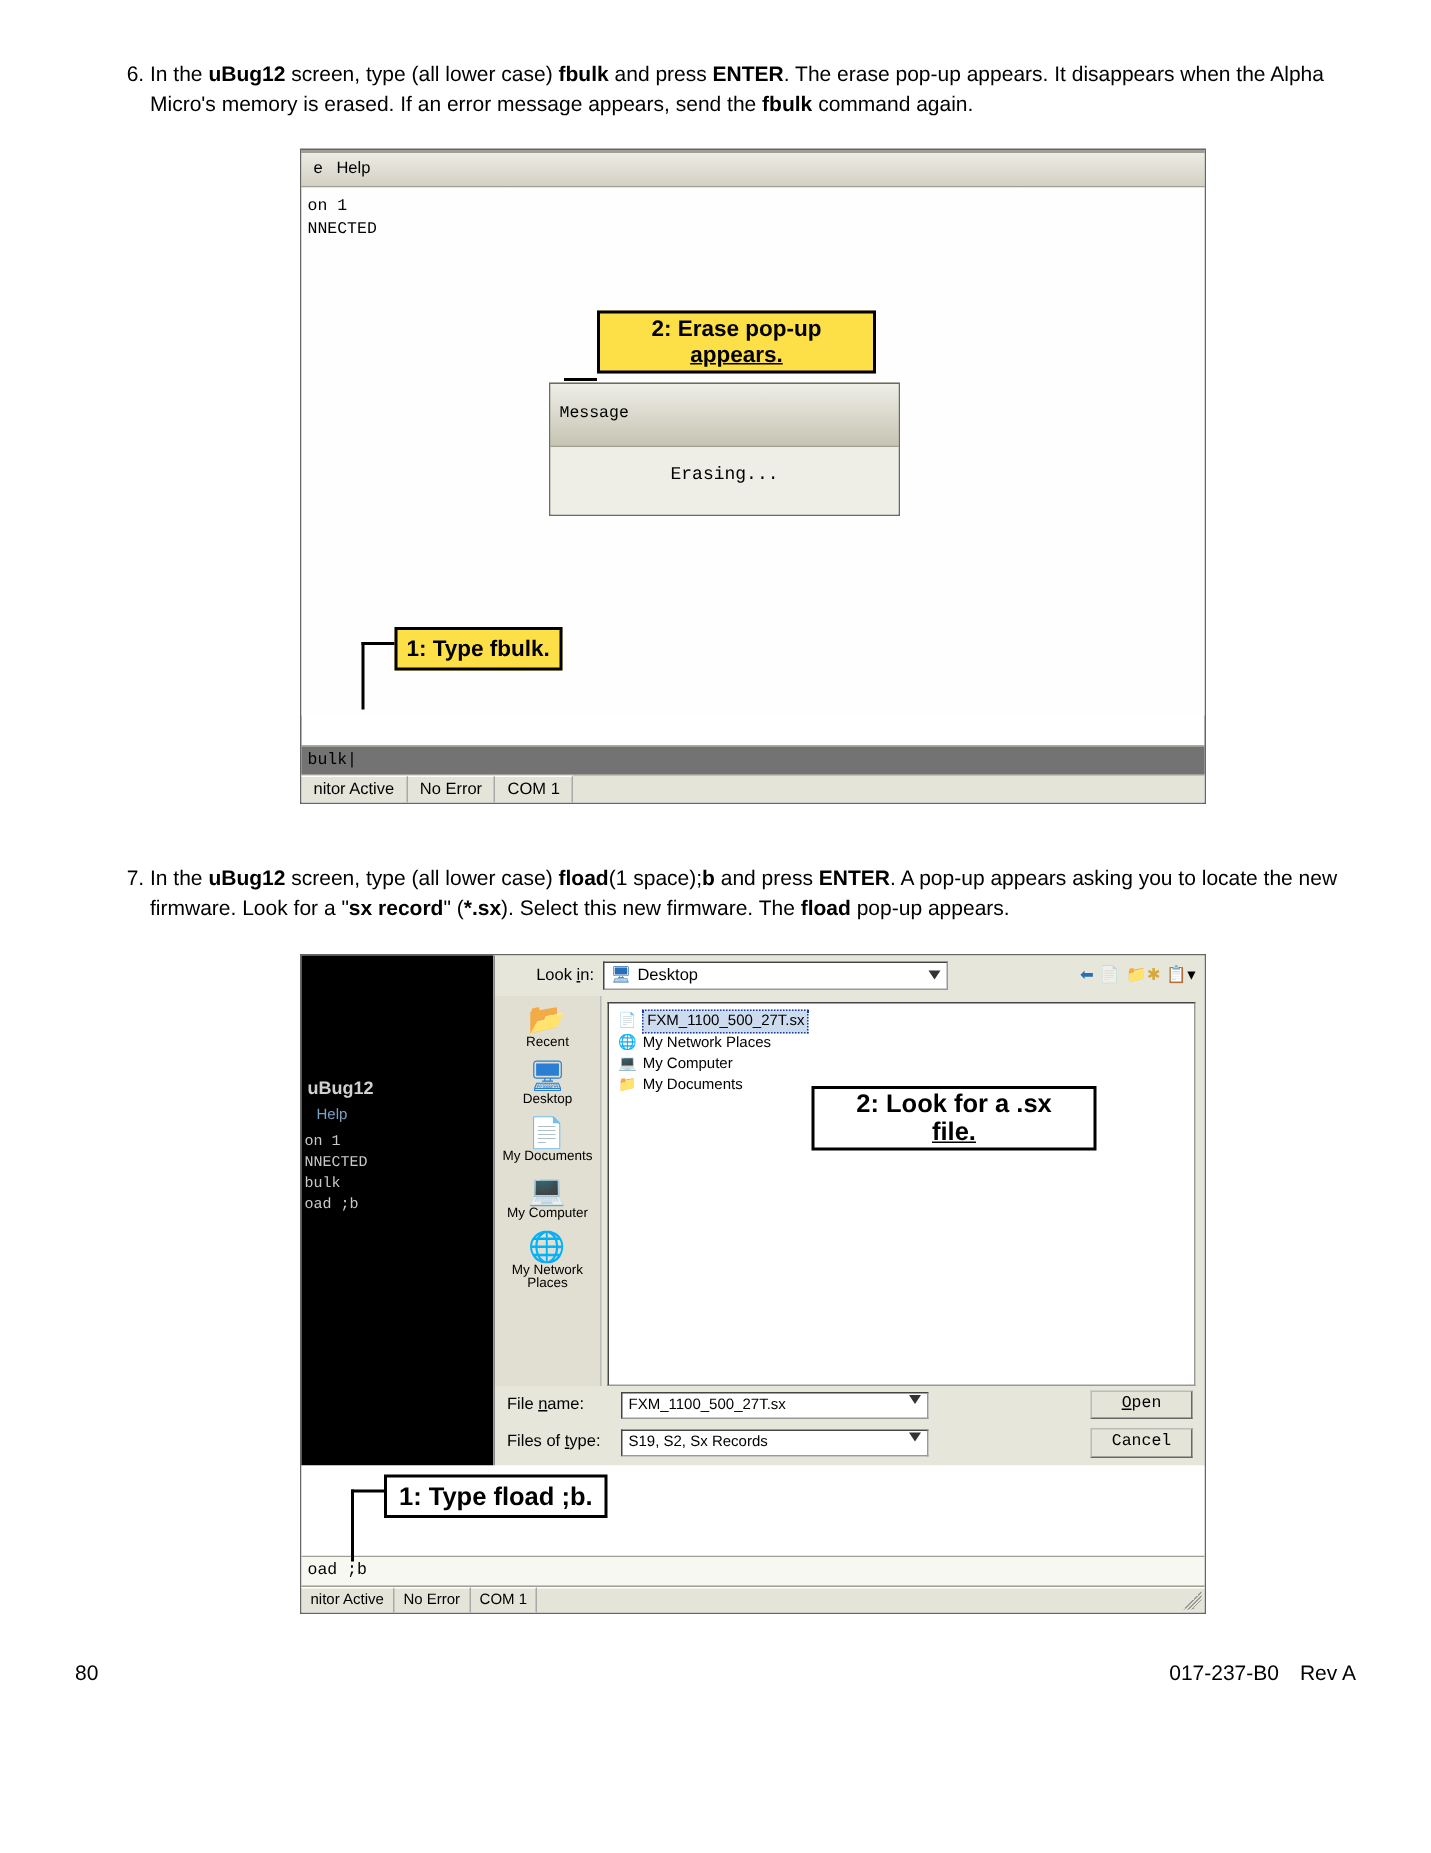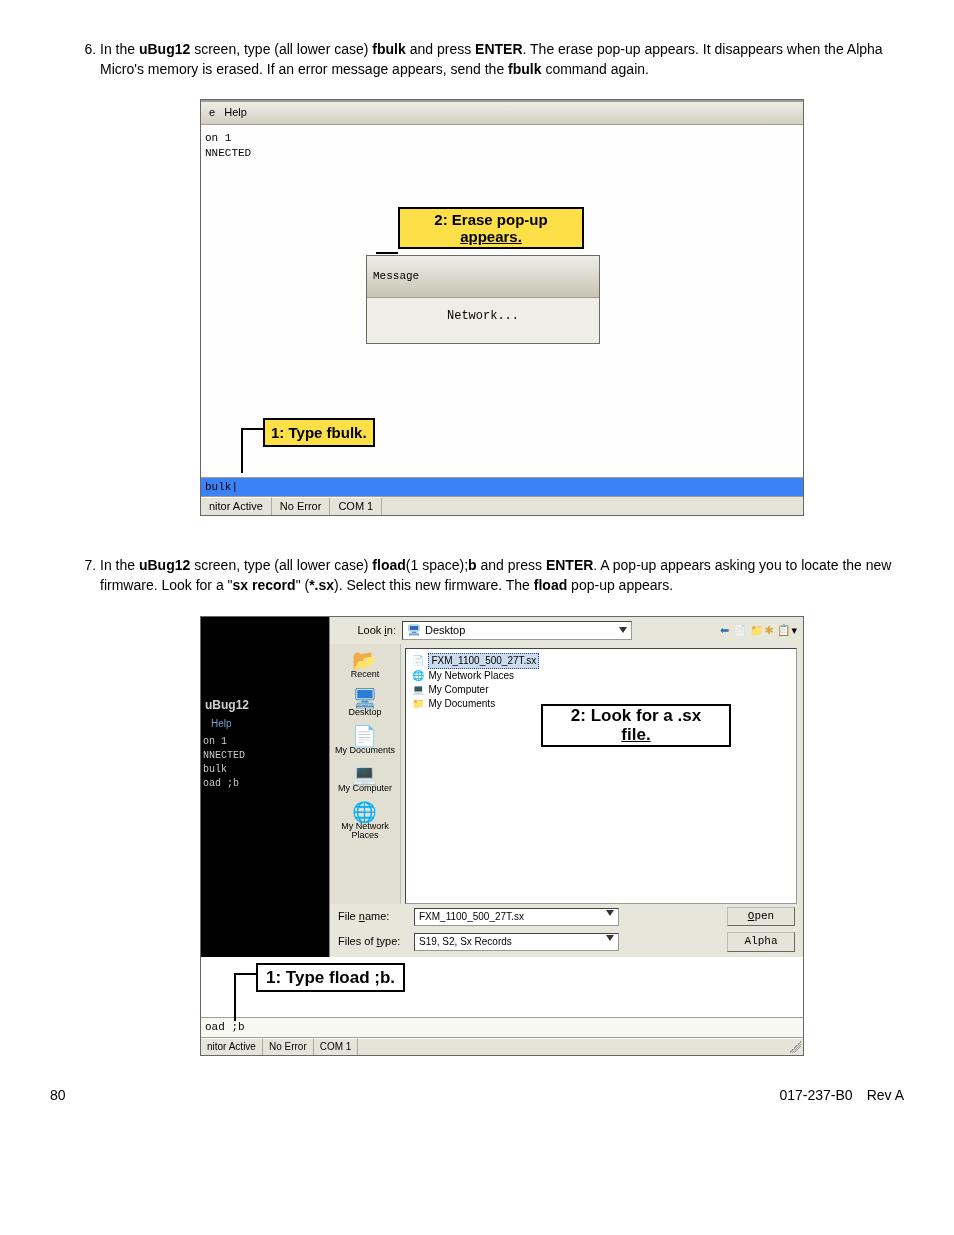--- a/index.html
+++ b/index.html
@@ -47,23 +47,24 @@
   .msgbox .titlebar {
     background: linear-gradient(#efeee7,#c6c4b2);
     padding: 13px 6px; font-size: 11px; border-bottom: 1px solid #9f9f94;
   }
   .msgbox .content {
     background: #eeeee6; font-family: "Courier New", monospace;
     font-size: 12px; text-align: center; padding: 10px 4px 18px 4px;
   }
   .shot1 .cmdarea {
     border-top: 1px solid #9f9f94;
-    background: #3b82f6;
+    background: #737373;
     font-family: "Courier New", monospace; font-size: 11px;
     padding: 2px 4px 1px 4px;
+    margin-top: 20px;
   }
   .shot1 .statusbar {
     background: #e5e4d8;
     border-top: 1px solid #9f9f94;
     font-size: 11px; display: flex;
   }
   .shot1 .statusbar span {
     border-right: 1px solid #aaa; padding: 1px 8px;
     border-top: 1px solid #fff;
   }
@@ -182,21 +183,21 @@
         <div class="term-line">NNECTED</div>
 
         <div class="callout1" style="left:197px; top:82px; width:170px; text-align:center; line-height:1.15;">
           <span>2: Erase pop-up</span><br>
           <span style="text-decoration:underline;">appears.</span>
         </div>
         <div class="callout-leader-h" style="left:175px; top:127px; width:22px;"></div>
 
         <div class="msgbox">
           <div class="titlebar">Message</div>
-          <div class="content">Network...</div>
+          <div class="content">Erasing...</div>
         </div>
 
         <div class="callout1" style="left:62px; top:293px;">1: Type fbulk.</div>
         <div class="callout-leader-v" style="left:40px; top:303px; height:45px;"></div>
         <div class="callout-leader-h" style="left:40px; top:303px; width:22px;"></div>
       </div>
       <div class="cmdarea">bulk|</div>
       <div class="statusbar">
         <span>nitor Active</span>
         <span>No Error</span>
@@ -298,21 +299,21 @@
               <span class="tri-down"></span>
             </span>
             <span class="btn"><u>O</u>pen</span>
           </div>
           <div class="bottomrow">
             <span class="label">Files of <u>t</u>ype:</span>
             <span class="field">
               <span>S19, S2, Sx Records</span>
               <span class="tri-down"></span>
             </span>
-            <span class="btn">Alpha</span>
+            <span class="btn">Cancel</span>
           </div>
         </div>
       </div>
 
       <div style="position:relative; height:60px; background:#fff;">
         <div class="callout2" style="left:55px; top:6px;">1: Type fload ;b.</div>
         <div class="callout-leader-v" style="position:absolute; left:33px; top:16px; height:48px; border-left:2px solid #000;"></div>
         <div class="callout-leader-h" style="position:absolute; left:33px; top:16px; width:22px; border-top:2px solid #000;"></div>
       </div>
 

